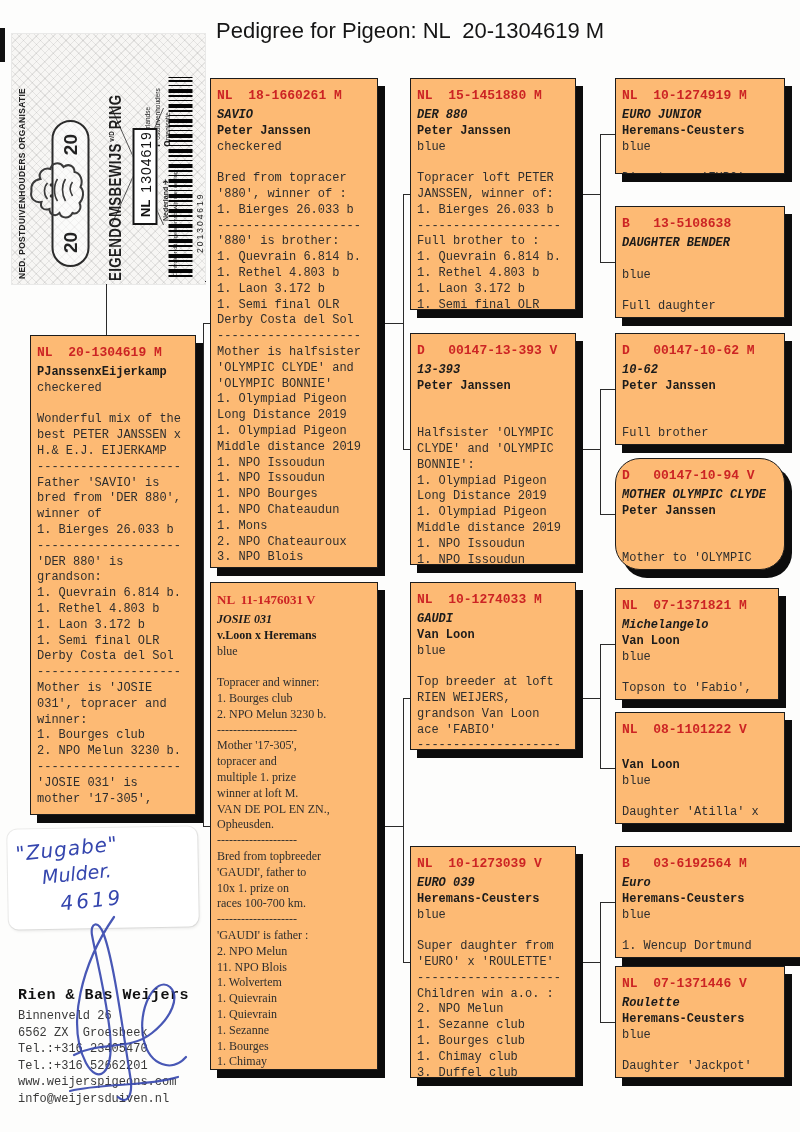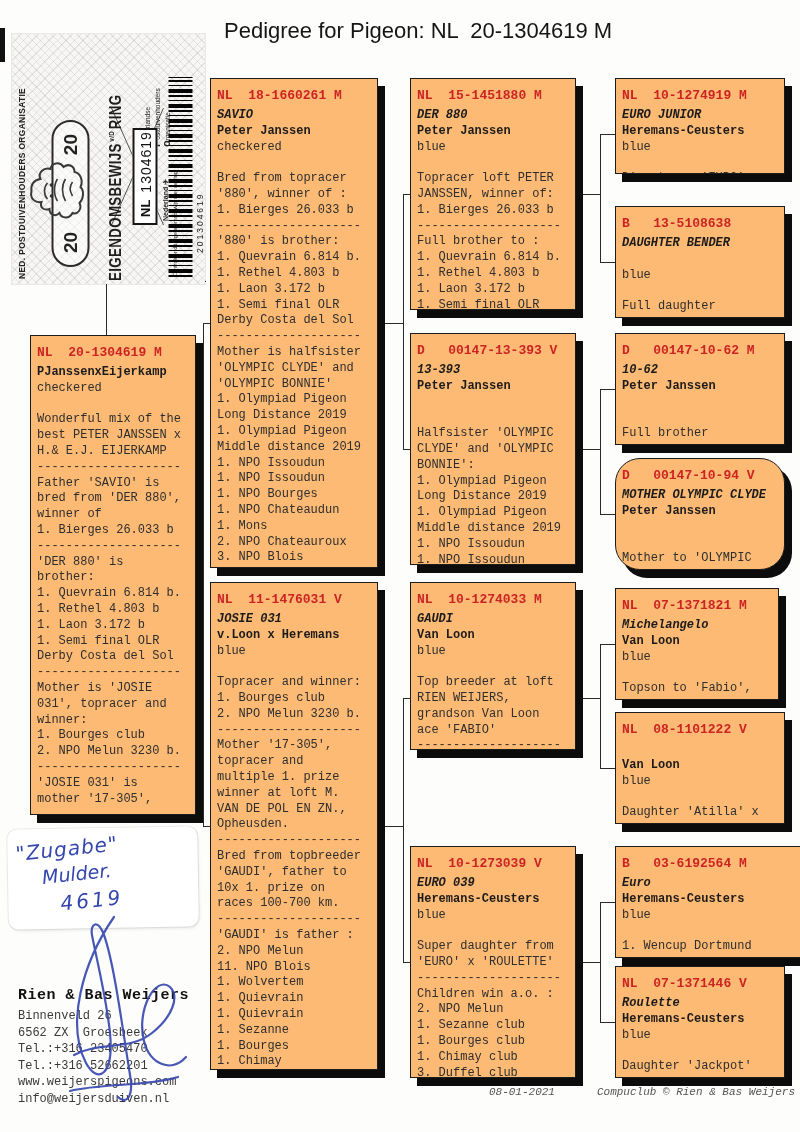--- a/index.html
+++ b/index.html
@@ -1,19 +1,19 @@
 <!DOCTYPE html>
 <html><head>
 <meta charset="utf-8">
 <style>
   html,body{margin:0;padding:0;}
   body{width:800px;height:1132px;position:relative;background:#fdfdfc;overflow:hidden;
        font-family:"Liberation Mono",monospace;}
   .page{position:absolute;inset:0;}
-  .title{position:absolute;left:224px;top:18px;font-family:"Liberation Sans",sans-serif;
+  .title{position:absolute;left:216px;top:18px;font-family:"Liberation Sans",sans-serif;
          font-size:22px;color:#151515;white-space:pre;}
   
   .pbox{position:absolute;background:#fdba74;border:1px solid #1c1c1c;box-shadow:7px 8px 0 #0c0c0c;
         box-sizing:border-box;padding:7px 6px 2px 6px;overflow:hidden;z-index:3;}
   .ring{font-size:13px;font-weight:bold;color:#cc2424;white-space:pre;line-height:20px;margin-bottom:2px;}
   .ln{font-size:12px;line-height:15.8px;color:#2e2e2e;white-space:pre;}
   .ln.b{font-weight:bold;color:#1b1b1b;}
   .ln.i{font-style:italic;}
   .conn{position:absolute;background:#2a2a2a;z-index:1;}
   
@@ -159,21 +159,21 @@
         <div class="ln">Wonderful mix of the</div>
         <div class="ln">best PETER JANSSEN x</div>
         <div class="ln">H.&amp; E.J. EIJERKAMP</div>
         <div class="ln">--------------------</div>
         <div class="ln">Father 'SAVIO' is</div>
         <div class="ln">bred from 'DER 880',</div>
         <div class="ln">winner of</div>
         <div class="ln">1. Bierges 26.033 b</div>
         <div class="ln">--------------------</div>
         <div class="ln">'DER 880' is</div>
-        <div class="ln">brother:</div>
+        <div class="ln">grandson:</div>
         <div class="ln">1. Quevrain 6.814 b.</div>
         <div class="ln">1. Rethel 4.803 b</div>
         <div class="ln">1. Laon 3.172 b</div>
         <div class="ln">1. Semi final OLR</div>
         <div class="ln">Derby Costa del Sol</div>
         <div class="ln">--------------------</div>
         <div class="ln">Mother is 'JOSIE</div>
         <div class="ln">031', topracer and</div>
         <div class="ln">winner:</div>
         <div class="ln">1. Bourges club</div>
@@ -207,21 +207,21 @@
         <div class="ln">1. Olympiad Pigeon</div>
         <div class="ln">Middle distance 2019</div>
         <div class="ln">1. NPO Issoudun</div>
         <div class="ln">1. NPO Issoudun</div>
         <div class="ln">1. NPO Bourges</div>
         <div class="ln">1. NPO Chateaudun</div>
         <div class="ln">1. Mons</div>
         <div class="ln">2. NPO Chateauroux</div>
         <div class="ln">3. NPO Blois</div>
       </div>
-      <div class="pbox" style="left: 210px; top: 582px; width: 168px; height: 488px;">
+      <div class="pbox" style="left: 210px; top: 582px; width: 168px; height: 488px; font-family: Liberation Serif, serif;">
         <div class="ring">NL  11-1476031 V</div>
         <div class="ln b i">JOSIE 031</div>
         <div class="ln b">v.Loon x Heremans</div>
         <div class="ln">blue</div>
         <div class="ln">&nbsp;</div>
         <div class="ln">Topracer and winner:</div>
         <div class="ln">1. Bourges club</div>
         <div class="ln">2. NPO Melun 3230 b.</div>
         <div class="ln">--------------------</div>
         <div class="ln">Mother '17-305',</div>
@@ -393,18 +393,14 @@
   </div>
 
   <svg class="signature" width="160" height="205" viewBox="0 0 160 205">
     <g fill="none" stroke="#3546ae" stroke-width="2.2" stroke-linecap="round" opacity="0.9">
       <path d="M62 12 C30 58 14 120 34 158 C46 180 62 170 58 128 C54 90 44 52 40 30 C38 18 46 14 52 30 C62 58 70 120 78 170 C82 192 74 200 66 192"></path>
       <path d="M22 150 C48 136 78 146 100 128 C120 112 128 92 118 82 C104 70 84 104 92 136 C98 160 120 168 134 152"></path>
       <path d="M18 186 C50 178 92 182 126 172"></path>
     </g>
   </svg>
 
-  <div class="footer">
-    <span>08-01-2021</span>
-    <span>Compuclub © Rien &amp; Bas Weijers</span>
-  </div>
 
 </div>
 
 </body></html>

